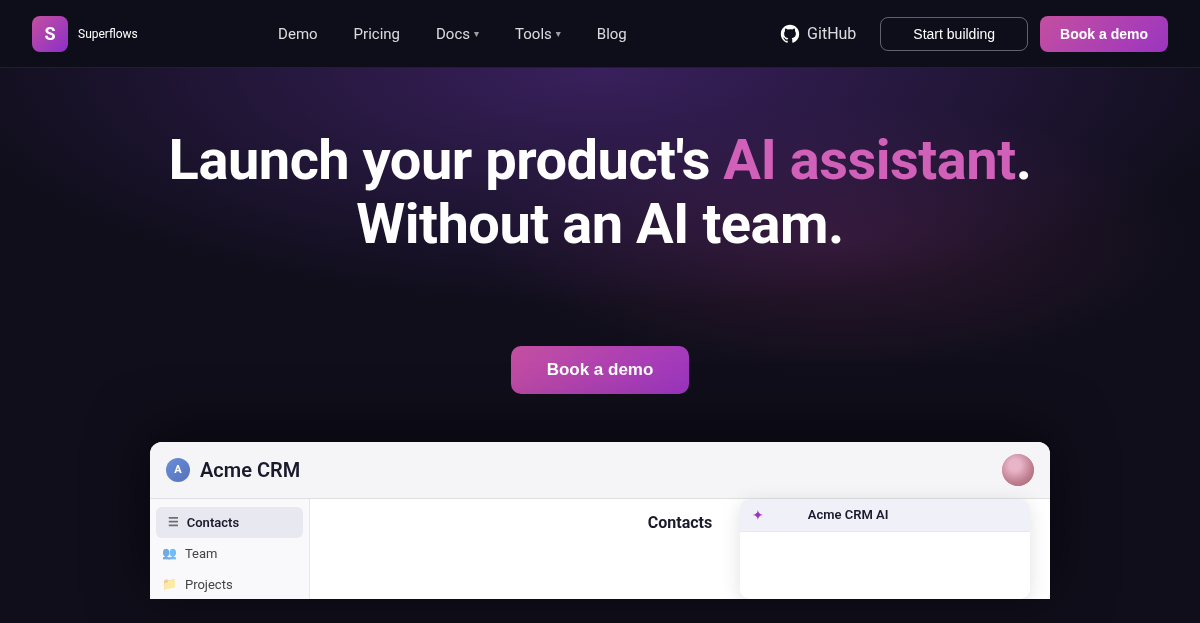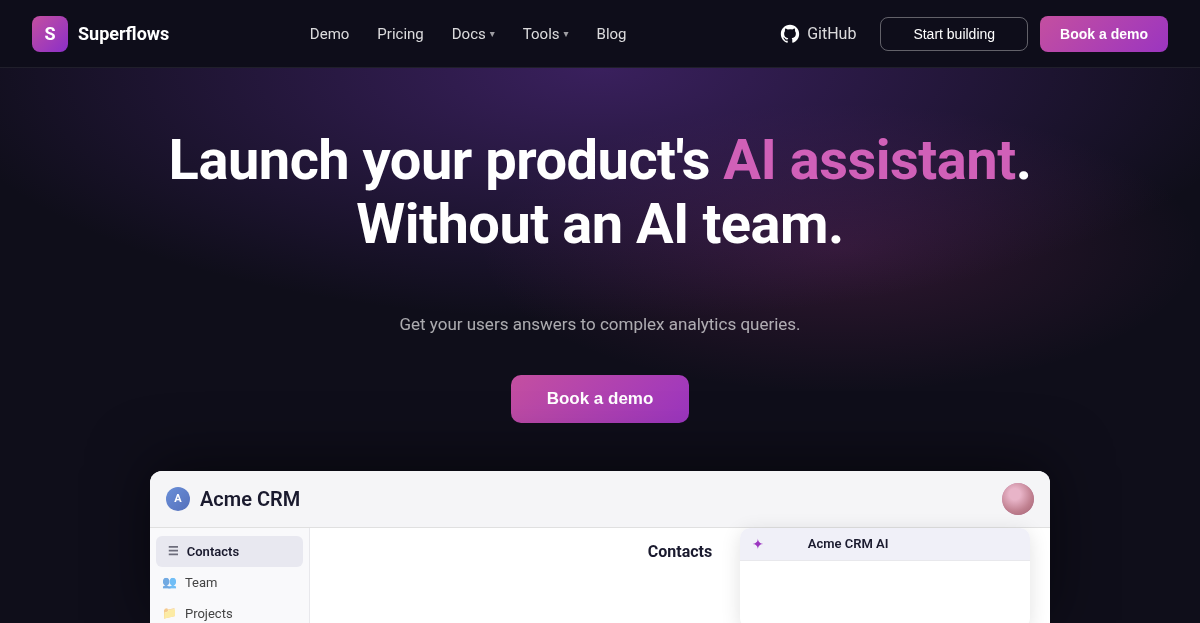--- a/index.html
+++ b/index.html
@@ -44,27 +44,28 @@
       display: flex;
       align-items: center;
       justify-content: center;
       color: white;
       font-weight: bold;
       font-size: 18px;
     }
 
     .logo-text {
       color: white;
-      font-size: 18px;
-      font-weight: 700;
+      font-size: 12px;
+      font-weight: 400;
     }
 
     .nav-links {
       display: flex;
       align-items: center;
+      gap: 8px;
     }
 
     .nav-link {
       color: rgba(255,255,255,0.85);
       text-decoration: none;
       font-size: 15px;
       padding: 8px 14px;
       border-radius: 6px;
       display: flex;
       align-items: center;
@@ -348,21 +349,20 @@
 </nav>
 
 <section class="hero">
   <h1 class="hero-title">
     <span>Launch your product's </span><span class="hero-title-highlight">AI assistant</span><span>.</span>
     <br>
     <span>Without an AI team.</span>
   </h1>
   <p class="hero-subtitle">
     <br>
-    <span>Get your users answers to complex analytics queries.</span>
   </p>
   <button class="btn-demo-hero">Book a demo</button>
 
   
   <div class="product-preview" style="position:relative;">
     <div class="preview-topbar">
       <div class="preview-app-icon">A</div>
       <span class="preview-app-name">Acme CRM</span>
       <div class="preview-avatar">
         <div class="preview-avatar-img" style="background: radial-gradient(circle at 40% 35%, #e8b4c8 20%, #c08090 60%, #a06070 100%);"></div>

